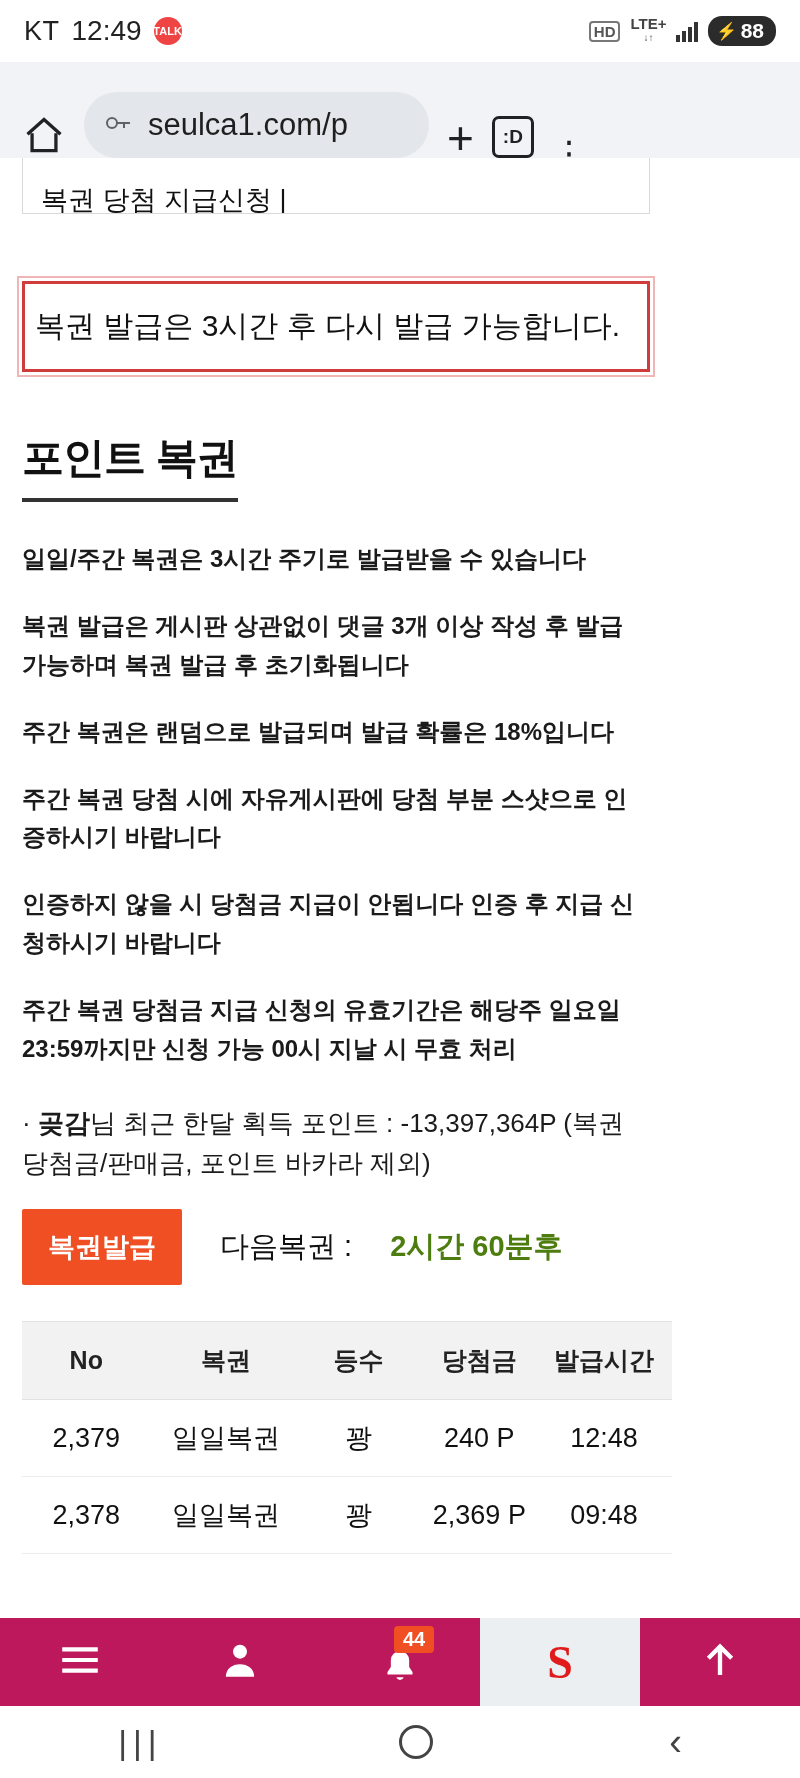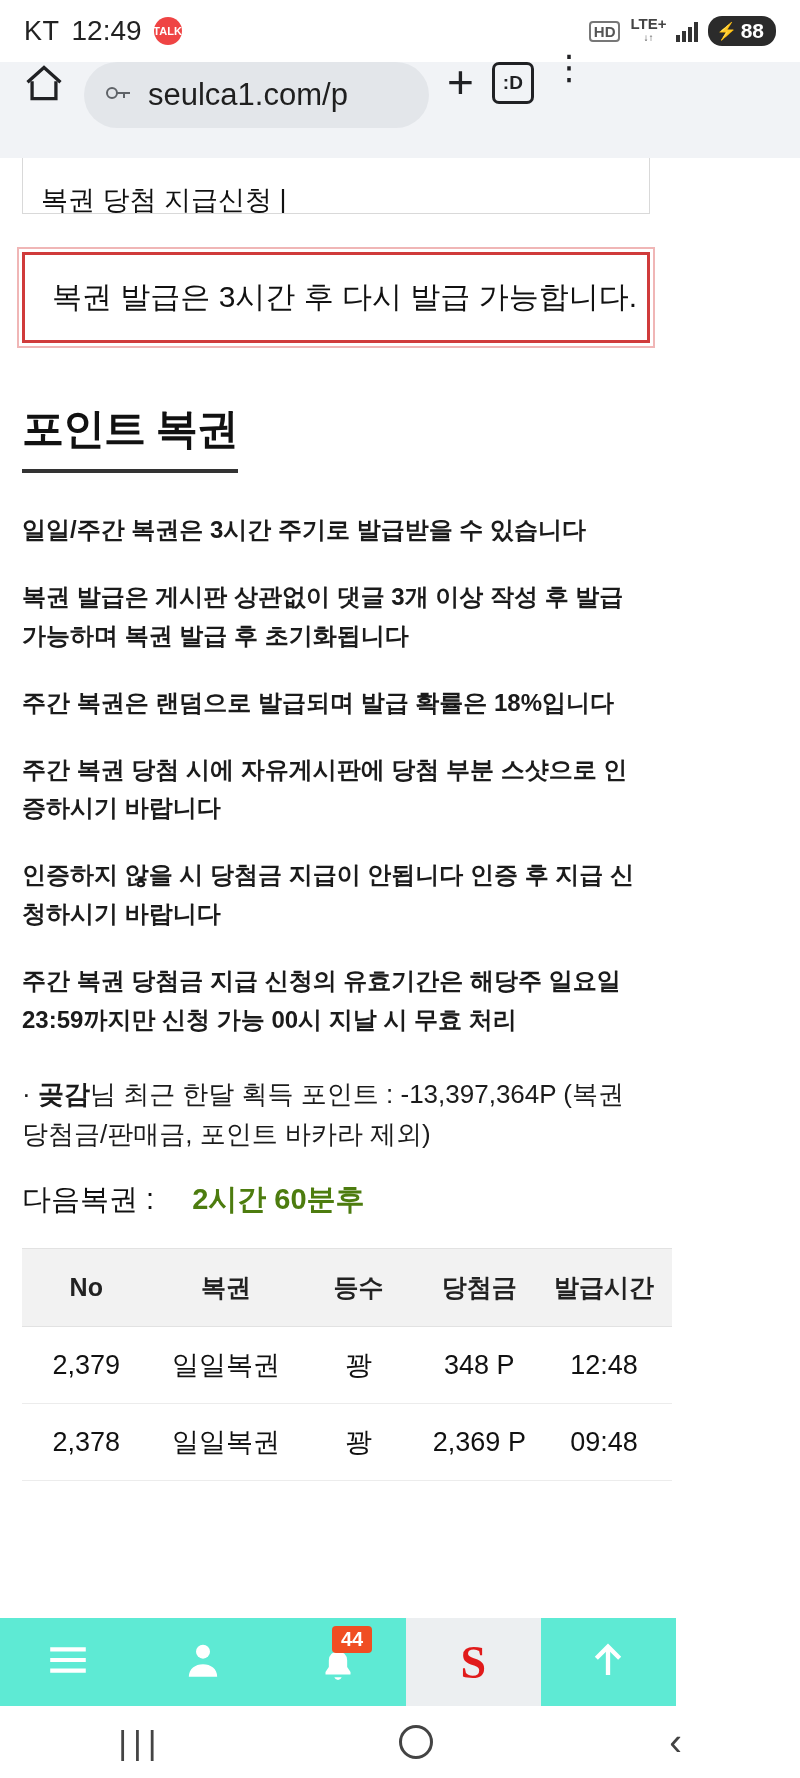--- a/index.html
+++ b/index.html
@@ -49,21 +49,21 @@
     padding: 3px 12px 3px 8px; font-size: 21px; font-weight: bold;
     display: flex; align-items: center; gap: 3px;
   }
   .battery .bolt { font-size: 17px; }
 
   
   .browser-bar {
     height: 96px;
     background: #f1f3f6;
     display: flex;
-    align-items: flex-start;
+    align-items: flex-end;
     padding: 0 22px;
     gap: 18px;
   }
   .home-icon svg { display: block; }
   .url-pill {
     flex: 0 1 auto;
     width: 345px;
     height: 66px;
     background: #e3e6ea;
     border-radius: 33px;
@@ -103,26 +103,26 @@
     border: 1px solid #d9d9d9;
     border-top: none;
     padding: 6px 18px 16px;
     height: 56px;
     overflow: hidden;
   }
   .breadcrumb-clip { color: #bbb; font-size: 24px; height: 14px; overflow: hidden; }
   .breadcrumb-text { font-size: 27px; color: #111; margin-top: 4px; }
 
   .alert-box {
-    margin: 38px 22px 0;
+    margin: 67px 22px 0;
     border: 3px solid #d03b3b;
     outline: 2px solid #f0b6b6;
     outline-offset: 3px;
     padding: 22px 10px;
-    text-align: right;
+    text-align: left;
     font-size: 30px;
     color: #111;
     font-weight: 500;
   }
 
   h1.title {
     margin: 58px 22px 0;
     font-size: 42px;
     font-weight: bold;
     letter-spacing: -1px;
@@ -162,21 +162,21 @@
     padding: 20px 26px;
     border: none;
     border-radius: 2px;
     font-family: "Liberation Sans", sans-serif;
   }
   .next-label { font-size: 29px; color: #111; }
   .next-value { font-size: 29px; color: #4d7c0f; font-weight: bold; }
 
   
   table.lotto {
-    margin: 28px 22px 0;
+    margin: 36px 22px 0;
     width: 756px;
     border-collapse: collapse;
   }
   table.lotto th {
     background: #f2f2f2;
     font-size: 25px;
     font-weight: bold;
     color: #222;
     padding: 22px 0;
     border-top: 1px solid #e2e2e2;
@@ -188,23 +188,23 @@
     text-align: center;
     padding: 20px 0;
     border-bottom: 1px solid #ececec;
   }
 
   
   .app-nav {
     position: absolute;
     top: 1618px;
     left: 0;
-    width: 676px;
+    width: 800px;
     height: 88px;
-    background: #5eead4;
+    background: #be185d;
     display: flex;
     align-items: stretch;
   }
   .app-nav > div {
     flex: 1;
     display: flex;
     align-items: center;
     justify-content: center;
     position: relative;
   }
@@ -318,41 +318,42 @@
     <p>인증하지 않을 시 당첨금 지급이 안됩니다 인증 후 지급 신청하시기 바랍니다</p>
     <p>주간 복권 당첨금 지급 신청의 유효기간은 해당주 일요일 23:59까지만 신청 가능 00시 지날 시 무효 처리</p>
   </div>
 
   <div class="point-line">
     <span>·</span>
     <b>곶감</b><span>님 최근 한달 획득 포인트 : -13,397,364P (복권 당첨금/판매금, 포인트 바카라 제외)</span>
   </div>
 
   <div class="action-row">
+    <button class="lotto-btn">복권발급</button>
     <span class="next-label">다음복권 :</span>
     <span class="next-value">2시간 60분후</span>
   </div>
 
   <table class="lotto">
     <thead>
       <tr>
         <th style="width:17%">No</th>
         <th style="width:20%">복권</th>
         <th style="width:15%">등수</th>
         <th style="width:17%">당첨금</th>
         <th style="width:16%">발급시간</th>
         <th style="width:15%">확인시간</th>
       </tr>
     </thead>
     <tbody>
       <tr>
         <td>2,379</td>
         <td>일일복권</td>
         <td>꽝</td>
-        <td>348 P</td>
+        <td>240 P</td>
         <td>12:48</td>
         <td>12:48</td>
       </tr>
       <tr>
         <td>2,378</td>
         <td>일일복권</td>
         <td>꽝</td>
         <td>2,369 P</td>
         <td>09:48</td>
         <td>09:48</td>

